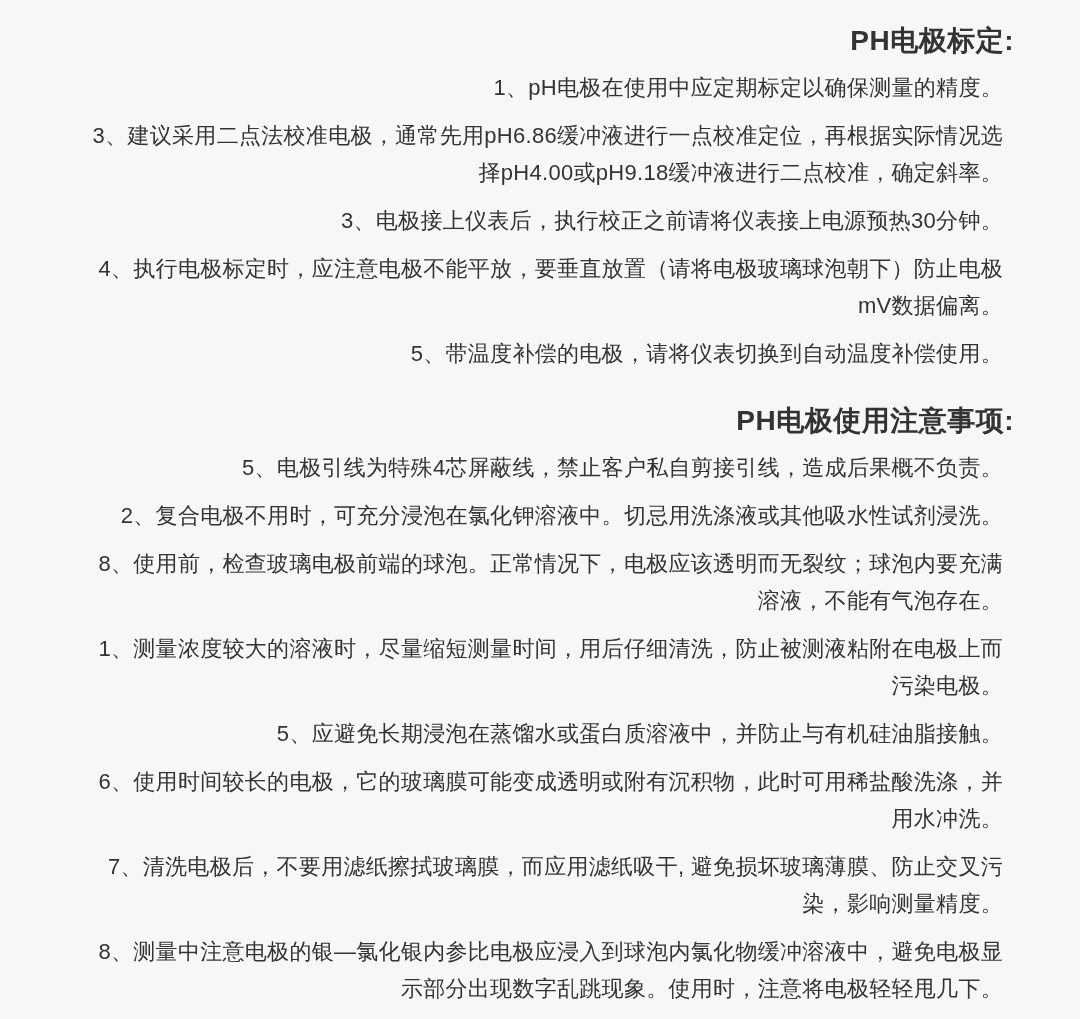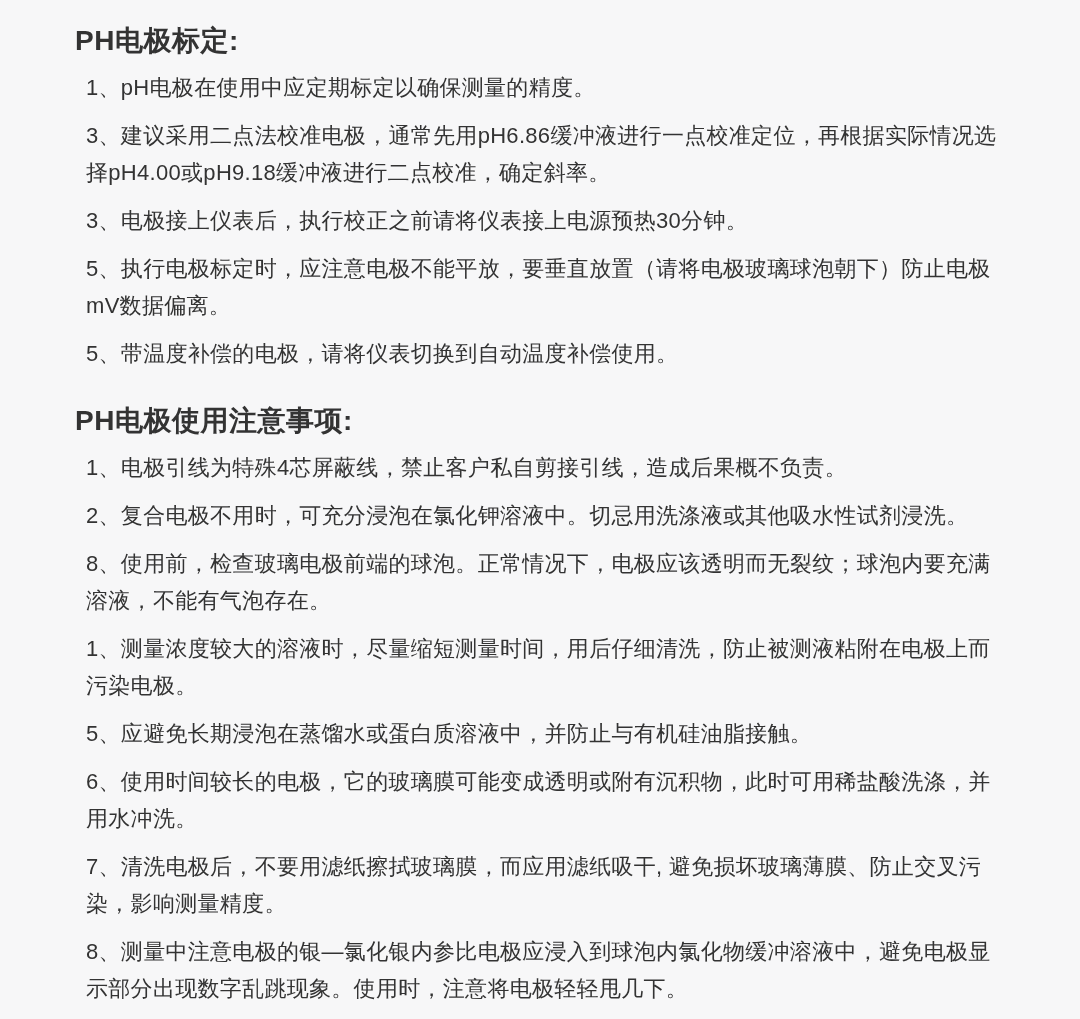--- a/index.html
+++ b/index.html
@@ -8,20 +8,21 @@
     background: #f7f7f8;
     font-family: "Liberation Sans", "DejaVu Sans", sans-serif;
   }
   .page {
     width: 1080px;
     height: 1019px;
     box-sizing: border-box;
     background: #f7f7f8;
     padding: 24px 66px 0 75px;
     overflow: hidden;
+    text-align: right;
   }
   .section-heading {
     font-size: 28px;
     font-weight: 700;
     color: #333333;
     line-height: 34px;
     margin: 0 0 10px 0;
     letter-spacing: 0.5px;
   }
   .section-heading.second {
@@ -39,27 +40,27 @@
 </head>
 <body>
 
 <main class="page">
 
   <section>
     <h1 class="section-heading">PH电极标定:</h1>
     <p class="item">1、pH电极在使用中应定期标定以确保测量的精度。</p>
     <p class="item">3、建议采用二点法校准电极，通常先用pH6.86缓冲液进行一点校准定位，再根据实际情况选择pH4.00或pH9.18缓冲液进行二点校准，确定斜率。</p>
     <p class="item">3、电极接上仪表后，执行校正之前请将仪表接上电源预热30分钟。</p>
-    <p class="item">5、执行电极标定时，应注意电极不能平放，要垂直放置（请将电极玻璃球泡朝下）防止电极mV数据偏离。</p>
+    <p class="item">4、执行电极标定时，应注意电极不能平放，要垂直放置（请将电极玻璃球泡朝下）防止电极mV数据偏离。</p>
     <p class="item">5、带温度补偿的电极，请将仪表切换到自动温度补偿使用。</p>
   </section>
 
   <section>
     <h1 class="section-heading second">PH电极使用注意事项:</h1>
-    <p class="item">1、电极引线为特殊4芯屏蔽线，禁止客户私自剪接引线，造成后果概不负责。</p>
+    <p class="item">5、电极引线为特殊4芯屏蔽线，禁止客户私自剪接引线，造成后果概不负责。</p>
     <p class="item">2、复合电极不用时，可充分浸泡在氯化钾溶液中。切忌用洗涤液或其他吸水性试剂浸洗。</p>
     <p class="item">8、使用前，检查玻璃电极前端的球泡。正常情况下，电极应该透明而无裂纹；球泡内要充满溶液，不能有气泡存在。</p>
     <p class="item">1、测量浓度较大的溶液时，尽量缩短测量时间，用后仔细清洗，防止被测液粘附在电极上而污染电极。</p>
     <p class="item">5、应避免长期浸泡在蒸馏水或蛋白质溶液中，并防止与有机硅油脂接触。</p>
     <p class="item">6、使用时间较长的电极，它的玻璃膜可能变成透明或附有沉积物，此时可用稀盐酸洗涤，并用水冲洗。</p>
     <p class="item">7、清洗电极后，不要用滤纸擦拭玻璃膜，而应用滤纸吸干, 避免损坏玻璃薄膜、防止交叉污染，影响测量精度。</p>
     <p class="item">8、测量中注意电极的银—氯化银内参比电极应浸入到球泡内氯化物缓冲溶液中，避免电极显示部分出现数字乱跳现象。使用时，注意将电极轻轻甩几下。</p>
     <p class="item">11、电极寿命正常使用时间为一年，因环境恶劣或维护不当，时间将会缩短。</p>
   </section>
 

